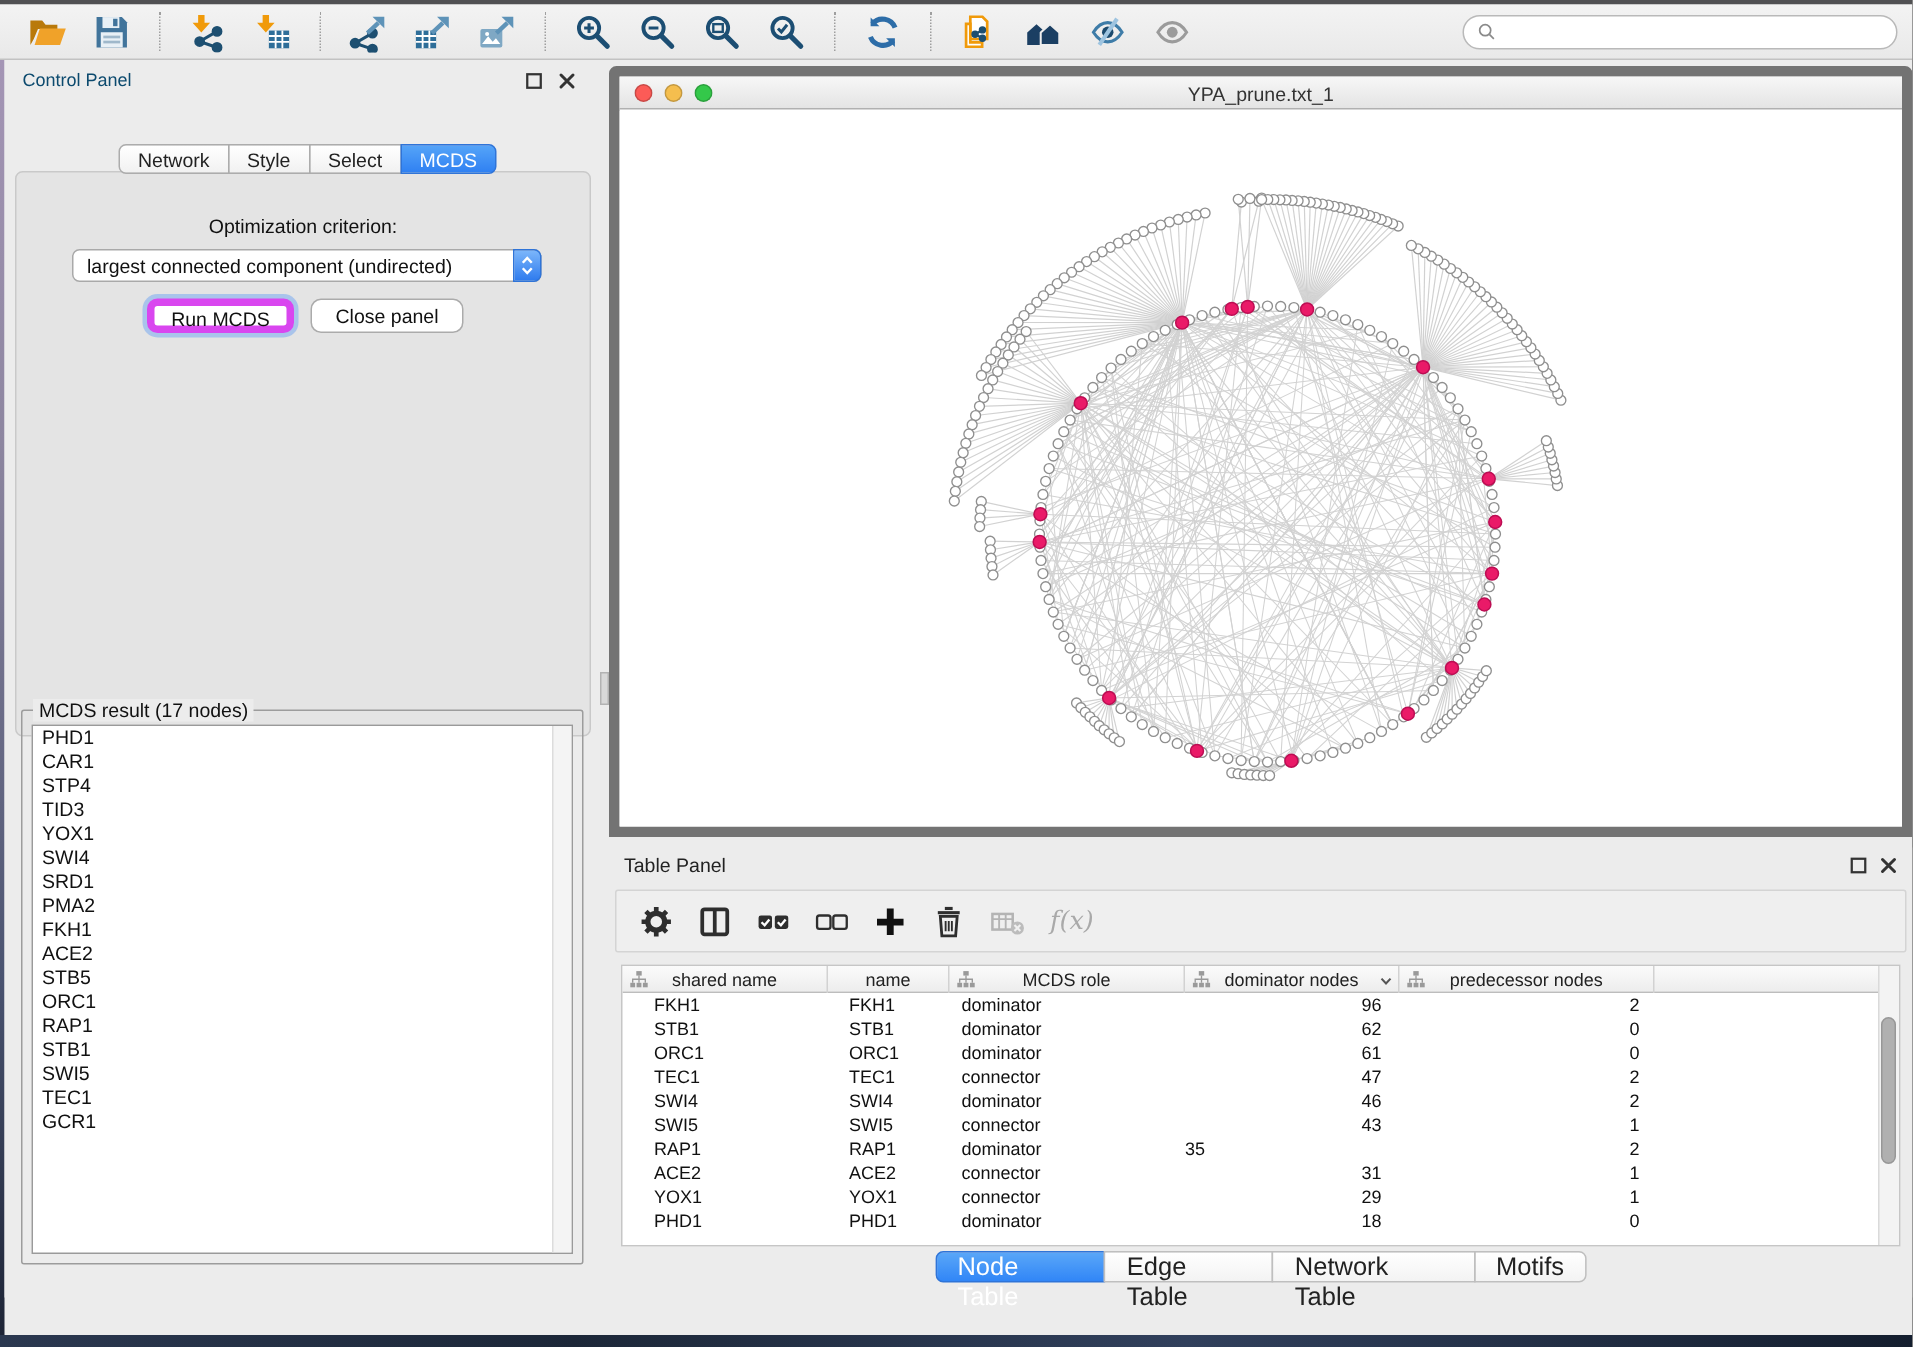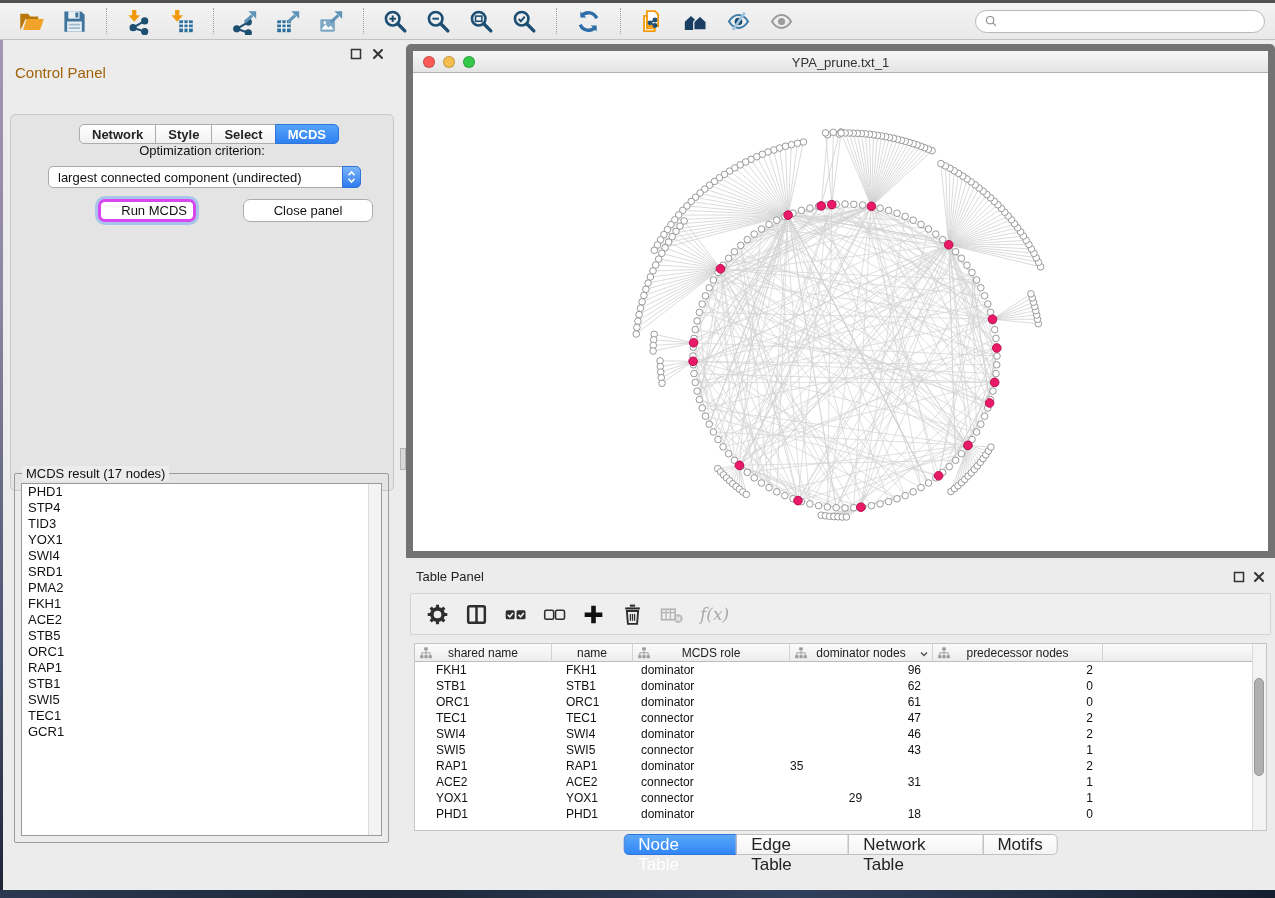--- a/index.html
+++ b/index.html
@@ -20,43 +20,43 @@
   .tb-btn{width:27px;height:27px;margin:0 8px;cursor:pointer;}
   .tb-btn svg{width:100%;height:100%;display:block;}
   .tb-sep{width:0;height:26px;border-left:1px dotted #9f9f9f;margin:0 10px;}
   .searchbox{margin-left:auto;width:290px;height:23px;background:#fff;border:1px solid #b9b9b9;
              border-radius:12px;display:flex;align-items:center;padding:0 8px;}
   .searchbox svg{width:14px;height:14px;flex:0 0 auto;}
   .searchbox input{border:0;outline:0;flex:1;font:12px "Liberation Sans",sans-serif;background:transparent;margin-left:4px;}
   
   .control-panel{position:absolute;left:3px;top:40px;width:397px;height:825px;background:#ececec;}
   .cp-header{position:absolute;left:0;top:0;width:100%;height:26px;}
-  .cp-title{position:absolute;left:12px;top:24px;font-size:15px;color:#a16207;}
+  .cp-title{position:absolute;left:12px;top:6px;font-size:12px;color:#0c4a6e;}
   .win-btn{position:absolute;top:8px;width:12px;height:12px;cursor:pointer;}
   .win-btn svg{width:12px;height:12px;display:block;}
   .cp-card{position:absolute;left:7px;top:74px;width:384px;height:377px;background:#e4e4e4;
            border:1px solid #c9c9c9;border-radius:5px;}
-  .cp-tabs{position:absolute;left:76px;top:84px;display:flex;z-index:2;font-weight:bold;}
+  .cp-tabs{position:absolute;left:76px;top:56px;display:flex;z-index:2;}
   .cp-tab{height:20px;line-height:19px;padding:0 12px;font-size:13px;background:linear-gradient(#ffffff,#f1f1f1);
           border:1px solid #acacac;margin-left:-1px;cursor:pointer;color:#222;}
   .cp-tab:first-child{border-radius:5px 0 0 5px;margin-left:0;}
   .cp-tab:last-child{border-radius:0 5px 5px 0;}
   .cp-tab.active{background:linear-gradient(#55a4f8,#2f80f2);border-color:#2f74d8;color:#fff;}
   .opt-label{position:absolute;left:0;top:28px;width:100%;text-align:center;font-size:13px;color:#111;}
   .dropdown{position:absolute;left:37px;top:51px;width:313px;height:22px;background:#fff;
             border:1px solid #a9a9a9;border-radius:5px;cursor:pointer;}
   .dd-text{position:absolute;left:9px;top:3px;font-size:13px;color:#111;white-space:nowrap;}
   .dd-stepper{position:absolute;right:-1px;top:-1px;width:19px;height:22px;border-radius:0 5px 5px 0;
               background:linear-gradient(#7cb6fa,#2e7bee);border:1px solid #2f74d8;}
   .dd-stepper svg{width:11px;height:16px;margin:2px 3px;display:block;}
   .btn{position:absolute;top:84px;height:23px;background:#fff;border:1px solid #ababab;border-radius:7px;
        font:13px "Liberation Sans",sans-serif;color:#111;cursor:pointer;}
-  .btn.focusring{border:3px solid #d946ef;box-shadow:0 0 0 3px rgba(120,170,240,.55);text-align:right;}
+  .btn.focusring{border:5px solid #d946ef;box-shadow:0 0 0 3px rgba(120,170,240,.55);}
   #run-btn{left:87px;width:98px;}
-  #closepanel-btn{left:196px;width:130px;margin-left:36px;}
+  #closepanel-btn{left:196px;width:102px;}
   .result-group{position:absolute;left:11px;top:433px;width:375px;height:370px;
                 border:1px solid #9c9c9c;border-radius:2px;}
   .result-title{position:absolute;top:-8px;left:7px;background:#ececec;padding:0 4px;font-size:13px;color:#111;}
   .result-list{position:absolute;left:6px;top:9px;right:6px;bottom:6px;background:#fff;
                border:1px solid #9a9a9a;overflow:hidden;}
   .result-scroll{position:absolute;top:0;right:0;bottom:0;width:13px;background:#f4f4f4;border-left:1px solid #dcdcdc;}
   .result-item{height:16px;line-height:16px;padding-left:6px;font-size:13px;color:#111;}
   
   .vsplit{position:absolute;left:400px;top:40px;width:6px;height:825px;background:#ececec;cursor:col-resize;}
   .vsplit .knob{position:absolute;left:0;top:408px;width:6px;height:22px;background:#d9d9d9;border:1px solid #b3b3b3;}
@@ -308,20 +308,21 @@
         <div class="cp-tab">Style</div>
         <div class="cp-tab">Select</div>
         <div class="cp-tab active">MCDS</div>
       </div>
 
     <div class="result-group">
       <span class="result-title">MCDS result (17 nodes)</span>
       <div class="result-list" id="result-list">
         <div class="result-scroll"></div>
       <div class="result-item">PHD1</div>
+          <div class="result-item">CAR1</div>
           <div class="result-item">STP4</div>
           <div class="result-item">TID3</div>
           <div class="result-item">YOX1</div>
           <div class="result-item">SWI4</div>
           <div class="result-item">SRD1</div>
           <div class="result-item">PMA2</div>
           <div class="result-item">FKH1</div>
           <div class="result-item">ACE2</div>
           <div class="result-item">STB5</div>
           <div class="result-item">ORC1</div>
@@ -1276,21 +1277,21 @@
             <div class="td" style="width: 137px; padding-left: 21px; padding-right: 0px; text-align: left;">ACE2</div>
             <div class="td" style="width: 81px; padding-left: 14px; padding-right: 0px; text-align: left;">ACE2</div>
             <div class="td" style="width: 157px; padding-left: 8px; padding-right: 0px; text-align: left;">connector</div>
             <div class="td" style="width: 143px; padding-left: 0px; padding-right: 12px; text-align: right;">31</div>
             <div class="td" style="width: 170px; padding-left: 0px; padding-right: 10px; text-align: right;">1</div>
           </div>
           <div class="tr">
             <div class="td" style="width: 137px; padding-left: 21px; padding-right: 0px; text-align: left;">YOX1</div>
             <div class="td" style="width: 81px; padding-left: 14px; padding-right: 0px; text-align: left;">YOX1</div>
             <div class="td" style="width: 157px; padding-left: 8px; padding-right: 0px; text-align: left;">connector</div>
-            <div class="td" style="width: 143px; padding-left: 0px; padding-right: 12px; text-align: center;">29</div>
+            <div class="td" style="width: 143px; padding-left: 0px; padding-right: 12px; text-align: right;">29</div>
             <div class="td" style="width: 170px; padding-left: 0px; padding-right: 10px; text-align: right;">1</div>
           </div>
           <div class="tr">
             <div class="td" style="width: 137px; padding-left: 21px; padding-right: 0px; text-align: left;">PHD1</div>
             <div class="td" style="width: 81px; padding-left: 14px; padding-right: 0px; text-align: left;">PHD1</div>
             <div class="td" style="width: 157px; padding-left: 8px; padding-right: 0px; text-align: left;">dominator</div>
             <div class="td" style="width: 143px; padding-left: 0px; padding-right: 12px; text-align: right;">18</div>
             <div class="td" style="width: 170px; padding-left: 0px; padding-right: 10px; text-align: right;">0</div>
           </div>
         </div>

